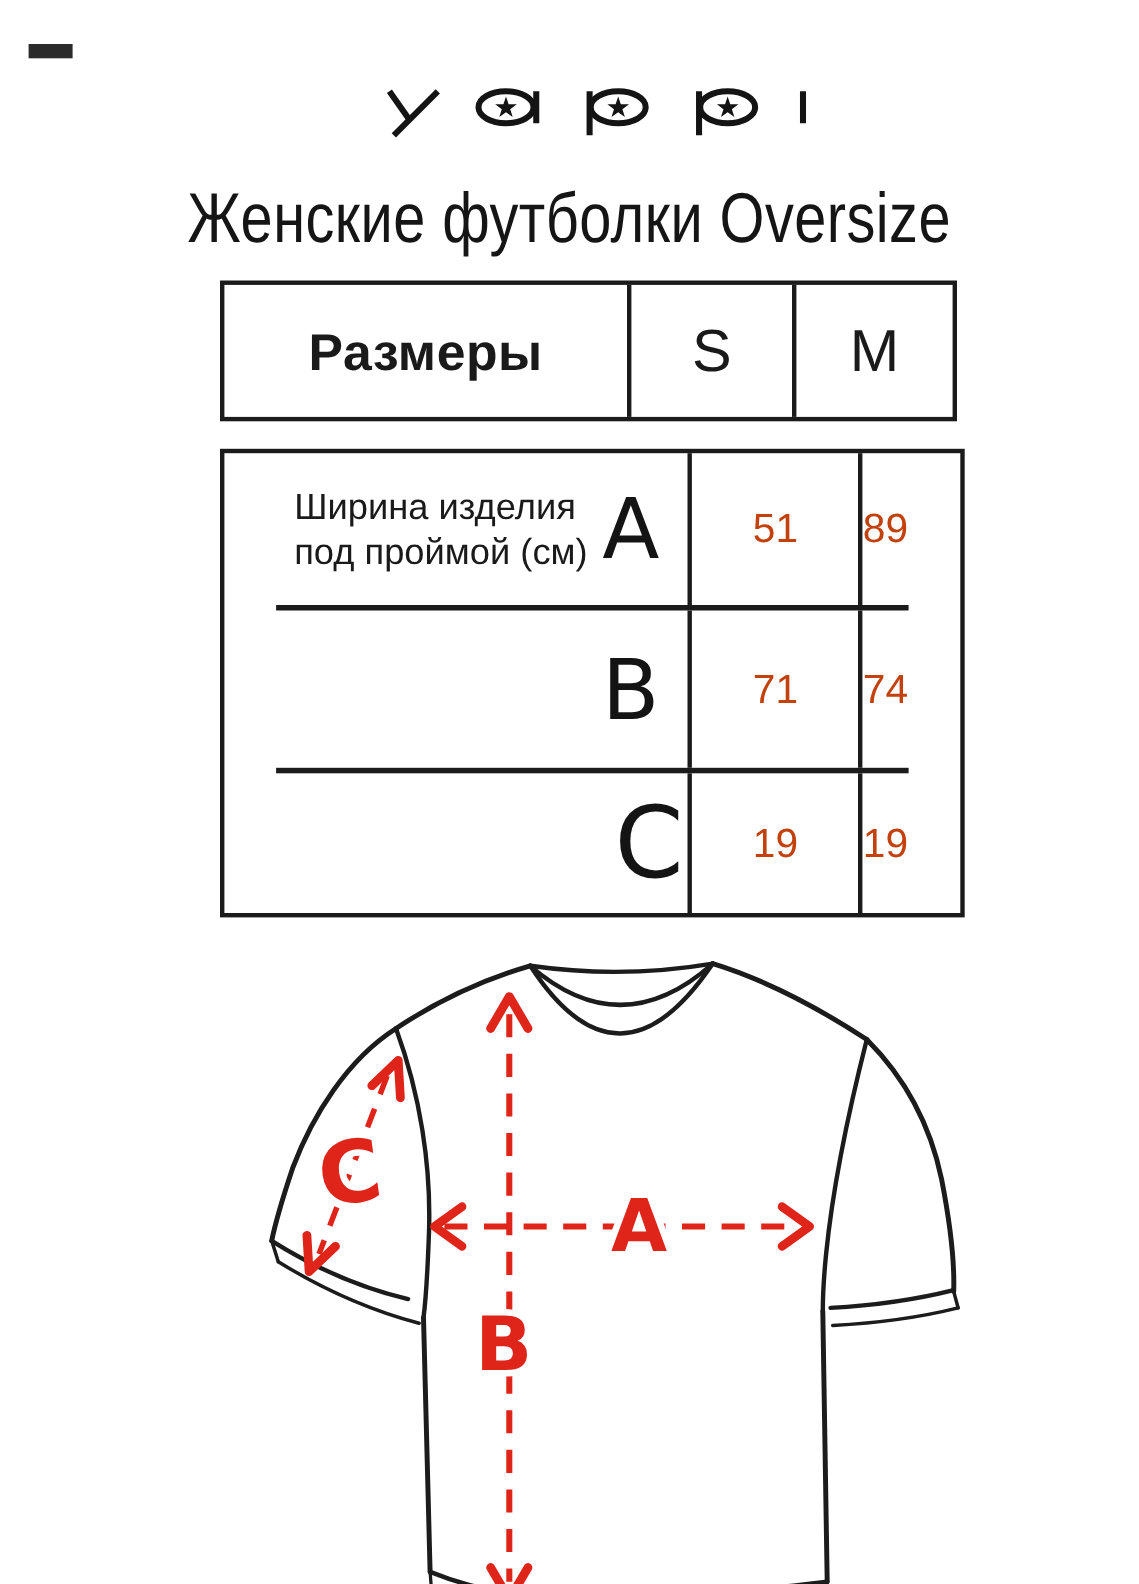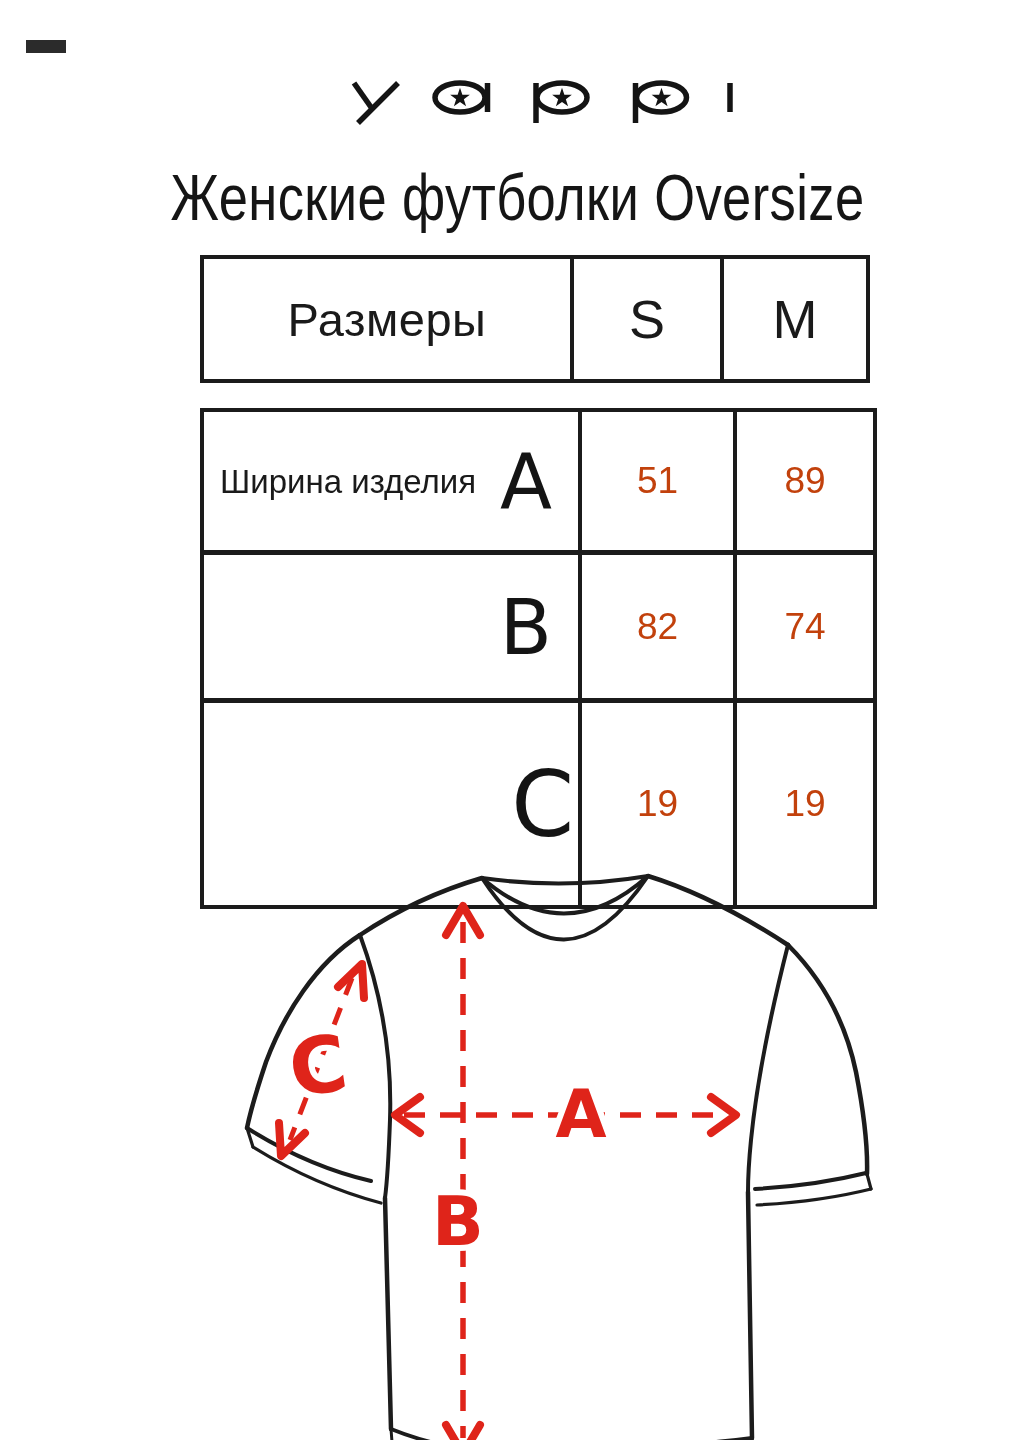--- a/index.html
+++ b/index.html
@@ -23,33 +23,33 @@
     letter-spacing:0.5px;
   }
 
   
   .tbl-head {
     left:200px; top:215px; width:670px; height:128px;
     border:4px solid #1b1b1b; box-sizing:border-box; display:flex; background:#fff;
   }
   .tbl-head .h-label {
     width:366px; display:flex; align-items:center; justify-content:center;
-    font-size:47px; font-weight:400; letter-spacing:0.5px; color:#1a1a1a;
+    font-size:47px; font-weight:700; letter-spacing:0.5px; color:#1a1a1a;
   }
   .tbl-head .h-size {
     display:flex; align-items:center; justify-content:center;
     font-size:54px; color:#1a1a1a; border-left:4px solid #1b1b1b;
   }
   .tbl-head .h-s { width:146px; }
   .tbl-head .h-m { flex:1; }
 
   
   .tbl-body {
-    left:200px; top:368px; width:677px; height:501px;
-    border:4px solid #1b1b1b; box-sizing:border-box; display:flex; flex-direction:column; background:#fff;
+    left:200px; top:368px; width:677px; height:426px;
+    border:4px solid #1b1b1b; box-sizing:border-box; display:flex; flex-direction:column; background:#fff;align-items:center;
   }
   .t-row { display:flex; box-sizing:border-box; }
   .t-row1 { height:138px; }
   .t-row2 { height:148px; border-top:5px solid #1b1b1b; }
   .t-row3 { flex:1; border-top:5px solid #1b1b1b; }
   .c-label {
     width:374px; position:relative; box-sizing:border-box;
     display:flex; flex-direction:column; justify-content:center;
     padding-left:16px; font-size:33px; line-height:41px; color:#1a1a1a;
   }
@@ -117,31 +117,32 @@
     <div class="h-label">Размеры</div>
     <div class="h-size h-s">S</div>
     <div class="h-size h-m">M</div>
   </div>
 
   <div class="abs tbl-body">
 
     <div class="t-row t-row1">
       <div class="c-label">
         <span class="line">Ширина изделия</span>
+        <span class="line">под проймой (см)</span>
         <span class="dim-letter">A</span>
       </div>
       <div class="c-val c-s">51</div>
       <div class="c-val c-m">89</div>
     </div>
 
     <div class="t-row t-row2">
       <div class="c-label">
         <span class="dim-letter">B</span>
       </div>
-      <div class="c-val c-s">82</div>
+      <div class="c-val c-s">71</div>
       <div class="c-val c-m">74</div>
     </div>
 
     <div class="t-row t-row3">
       <div class="c-label">
         <span class="dim-letter">C</span>
       </div>
       <div class="c-val c-s">19</div>
       <div class="c-val c-m">19</div>
     </div>

